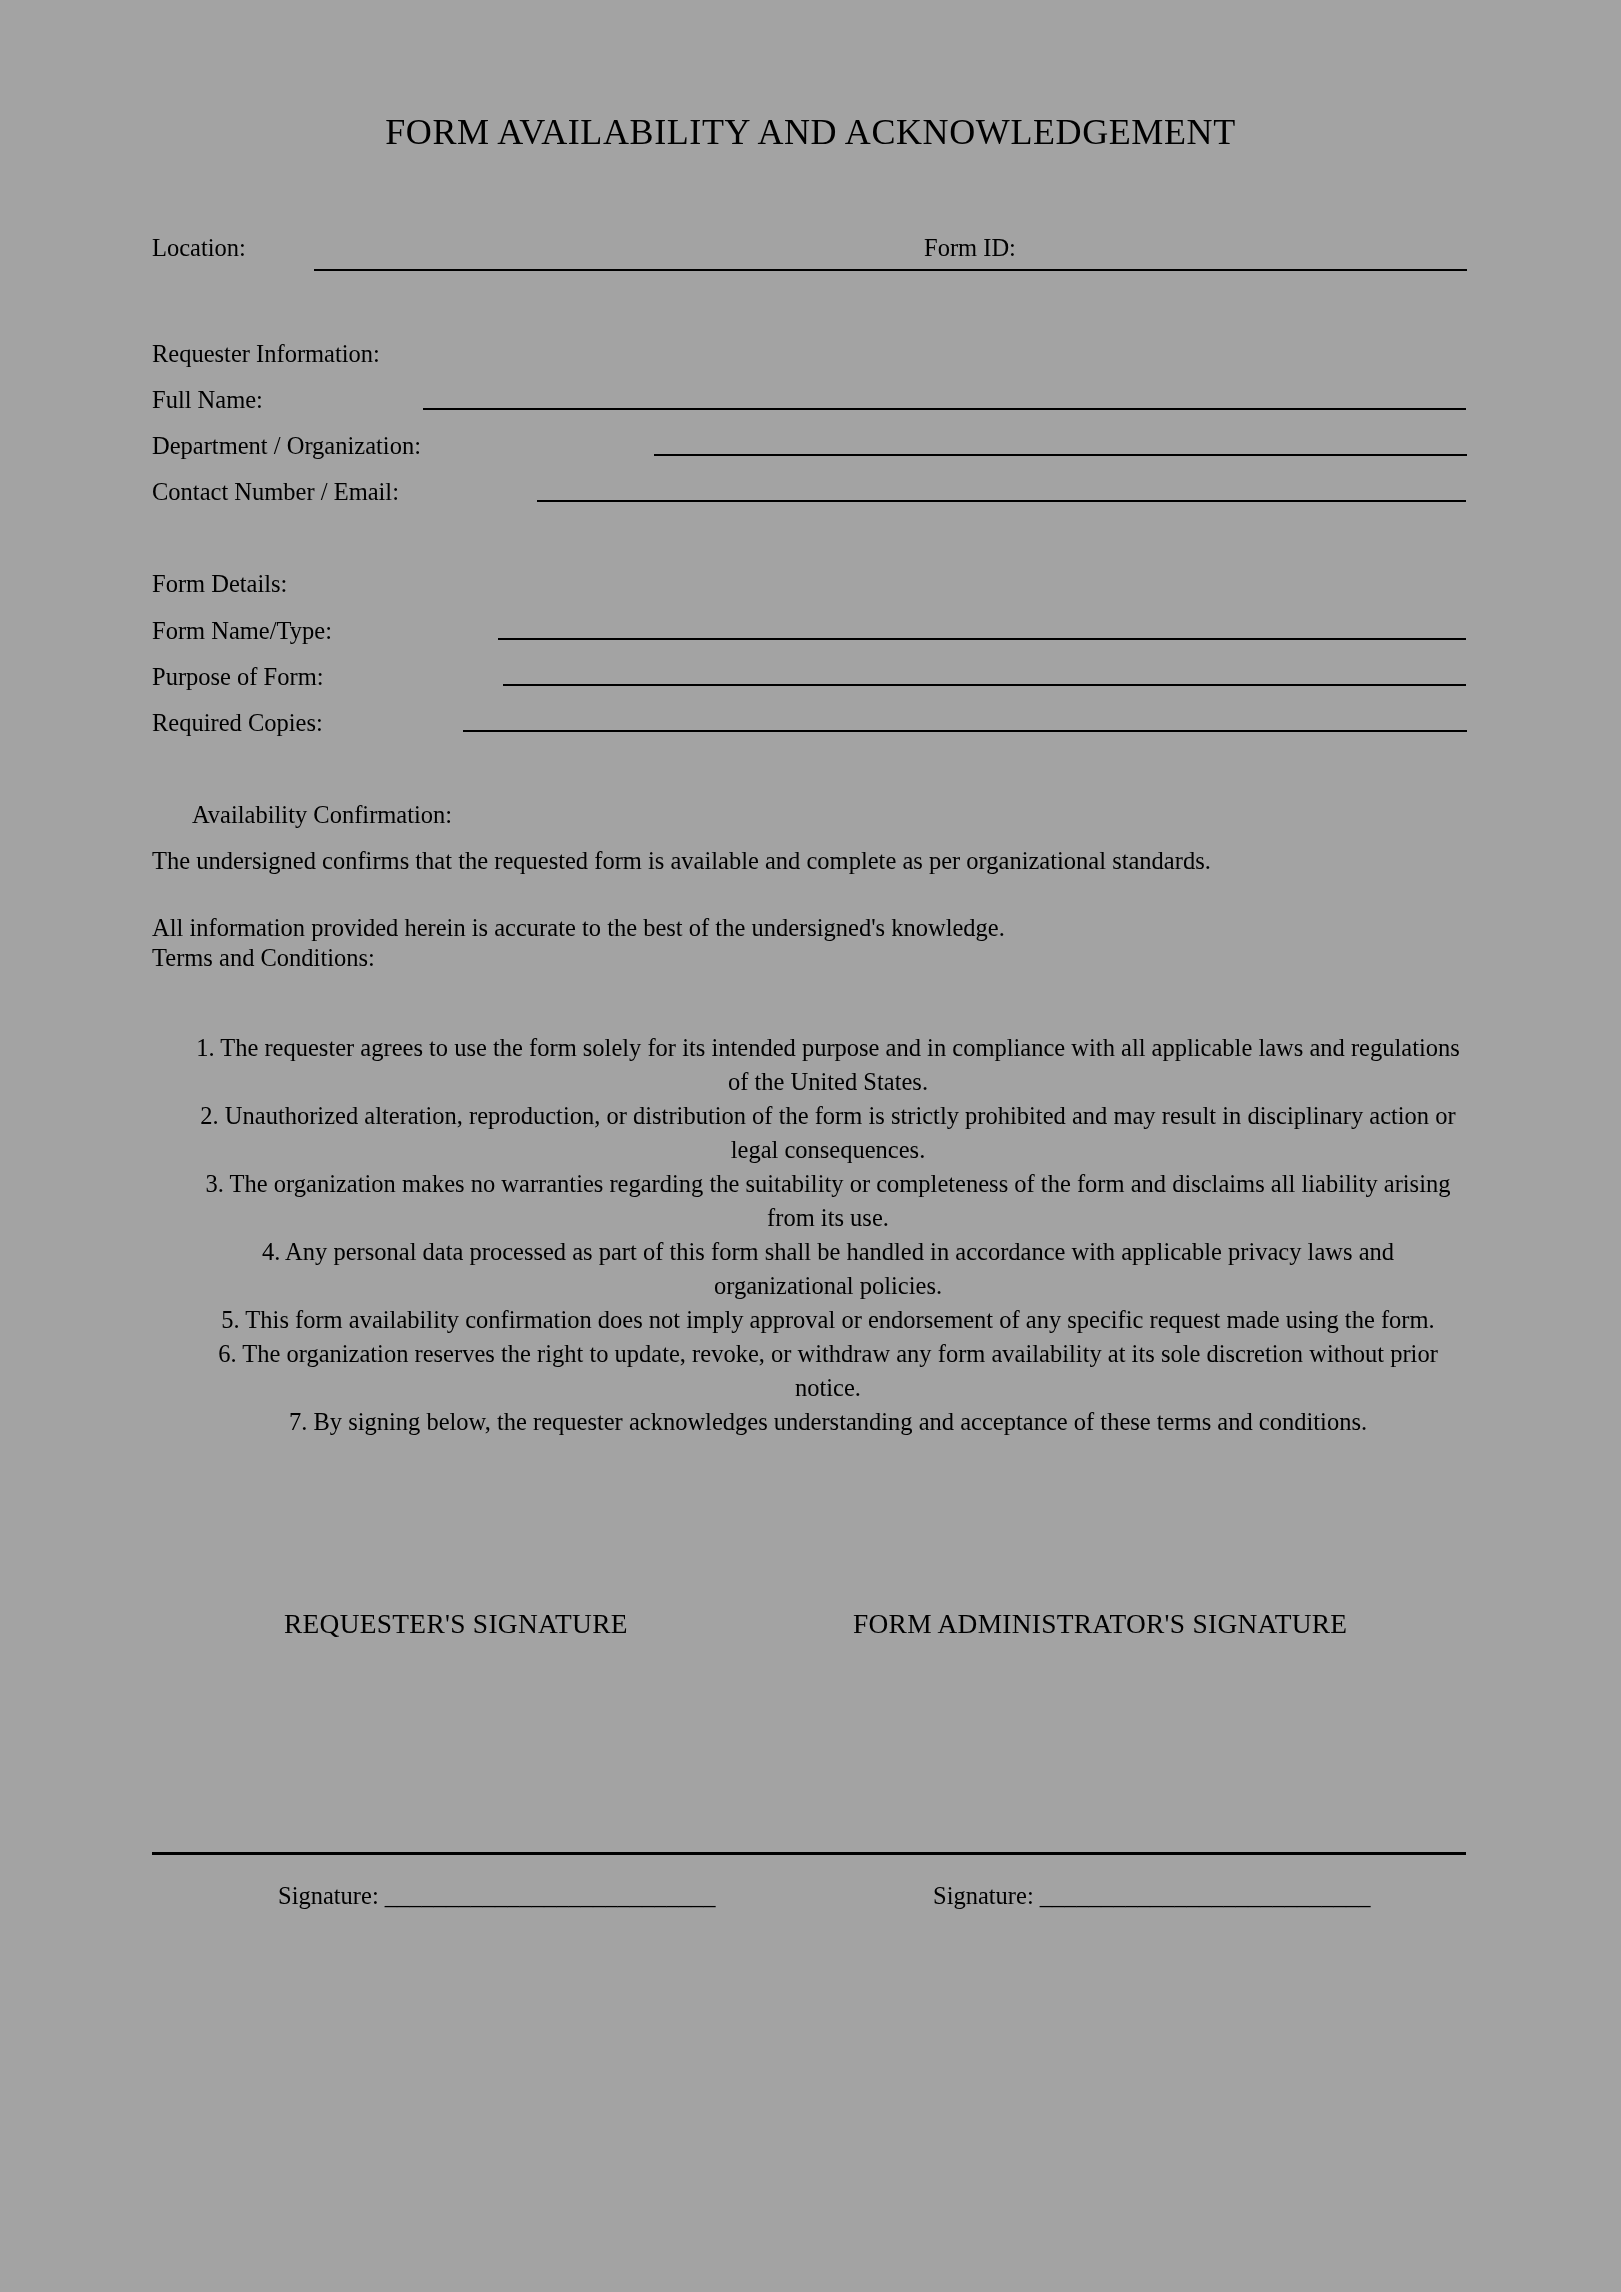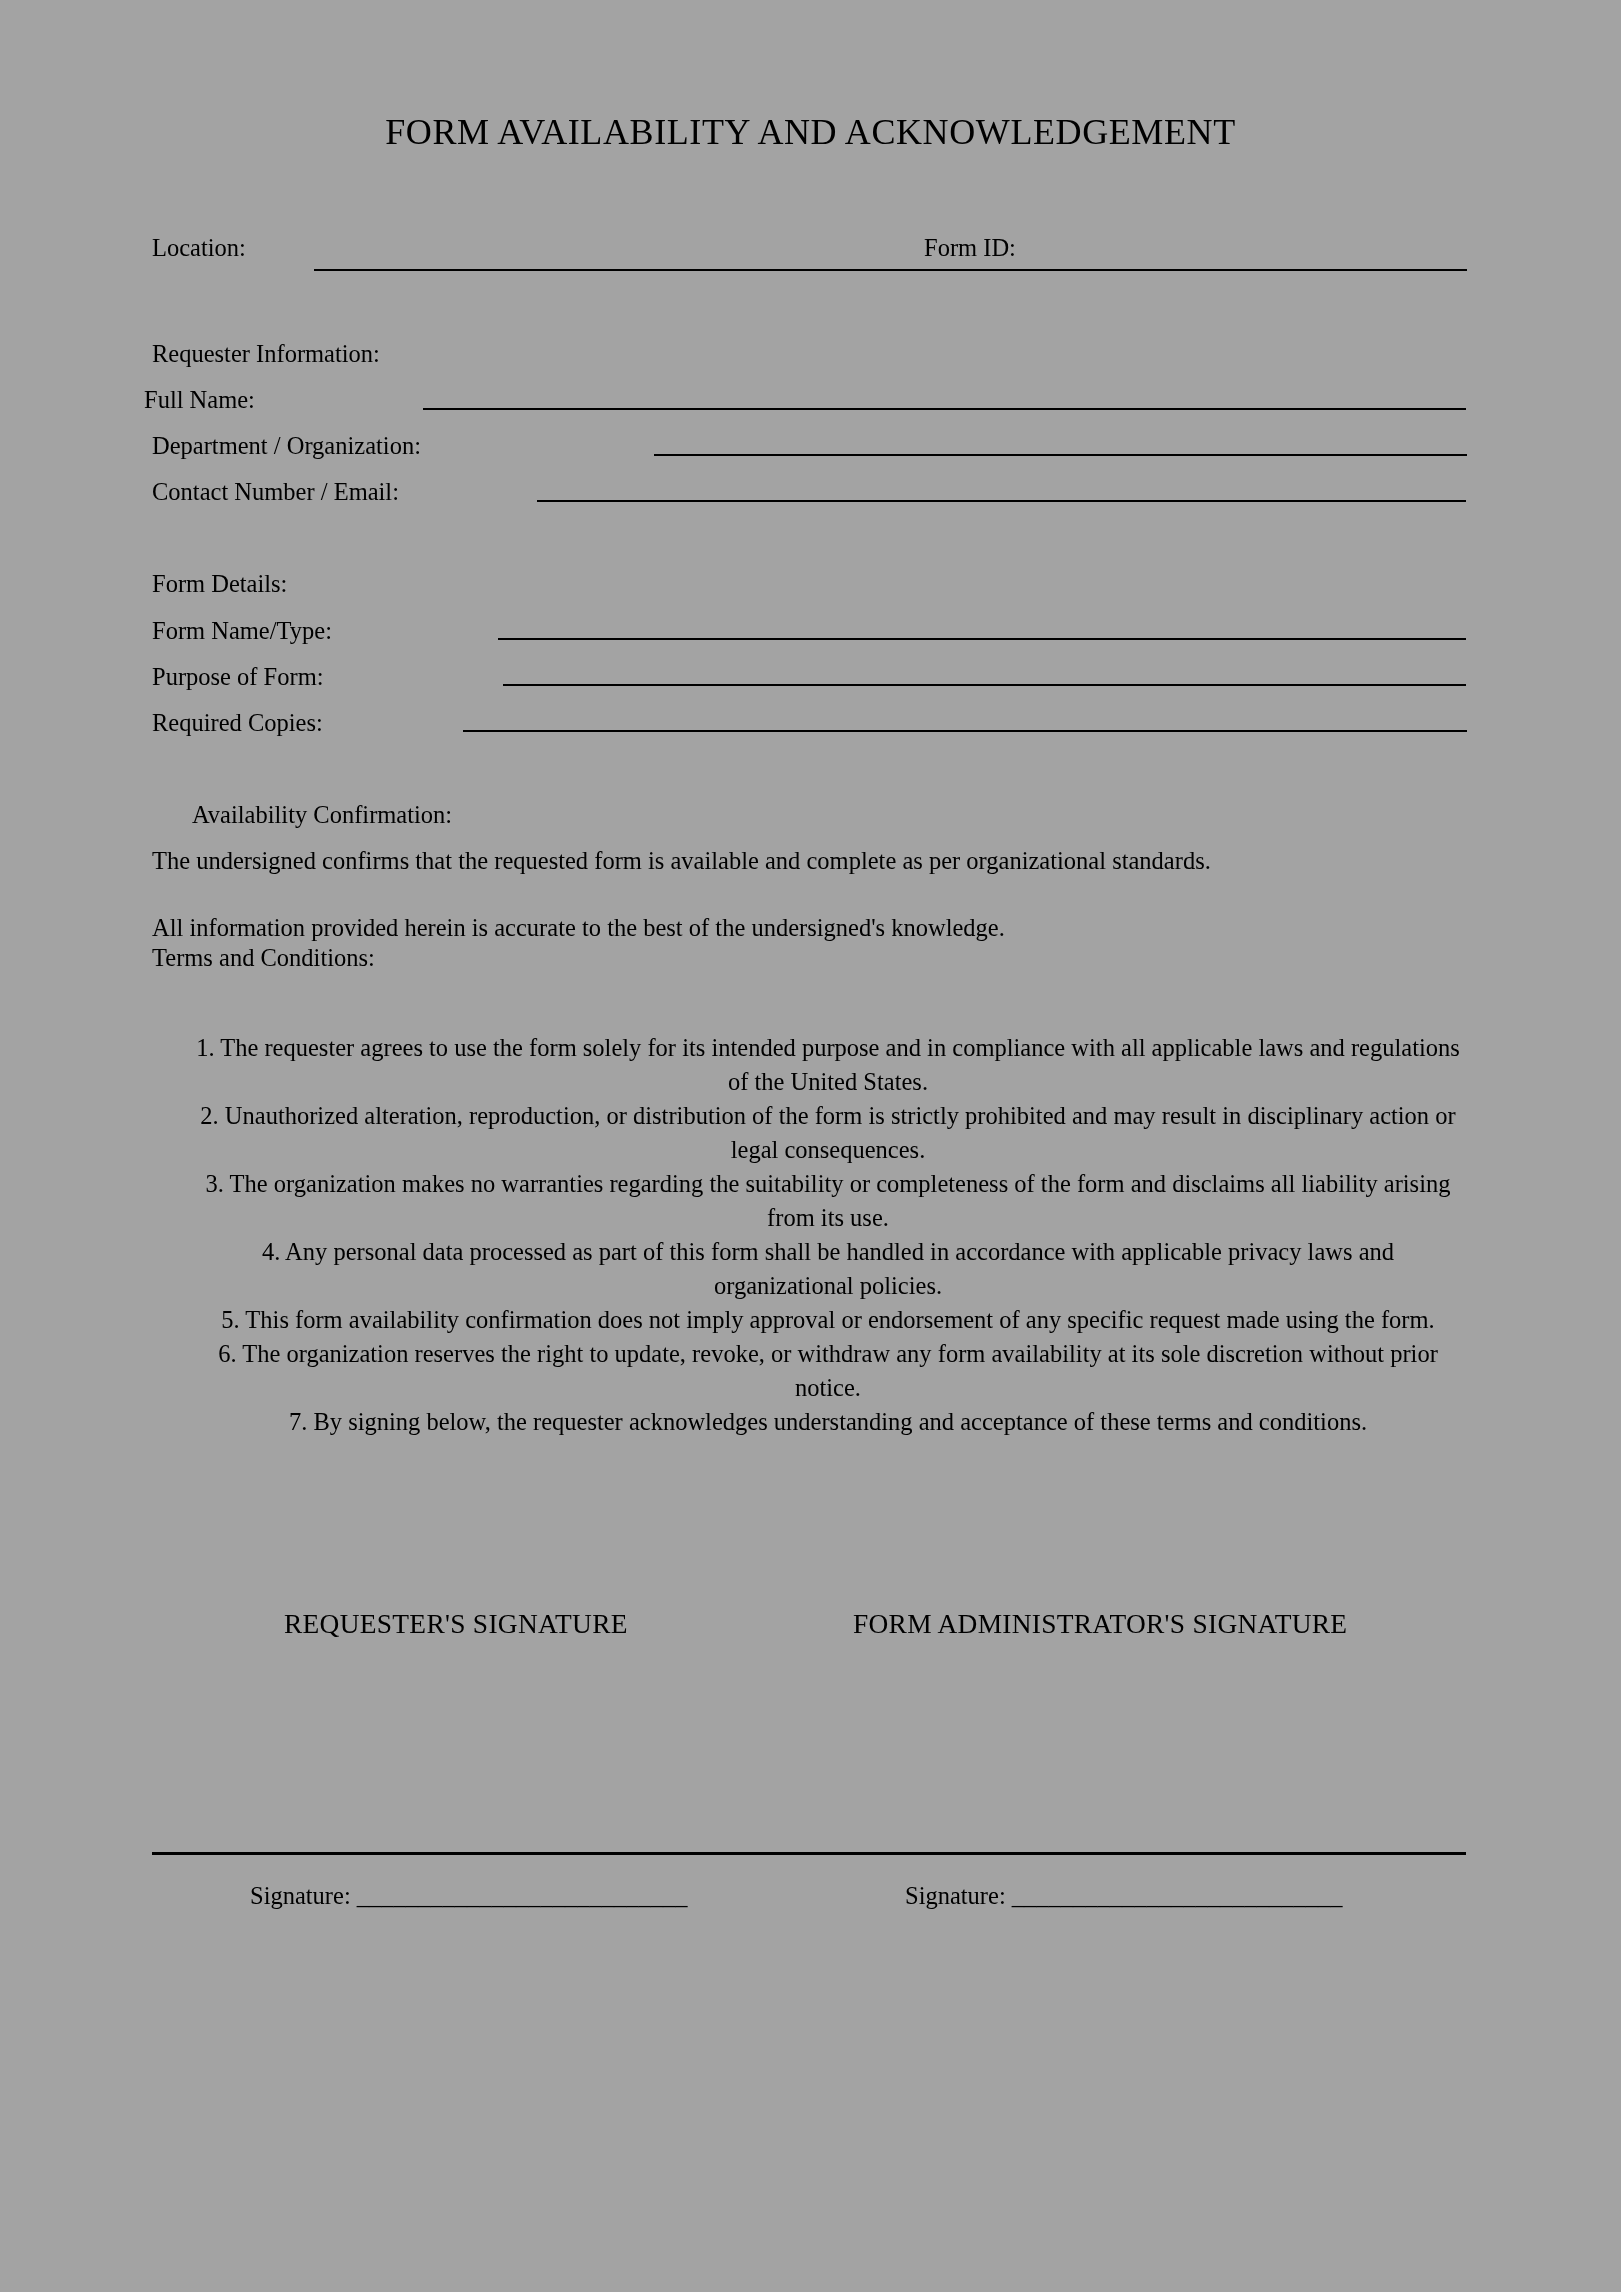--- a/index.html
+++ b/index.html
@@ -90,38 +90,39 @@
     width: 1314px;
     height: 0;
     border-top: 3.9px solid #000000;
   }
 
   .sig-line {
     position: absolute;
     font-size: 24.5px;
     line-height: 31px;
     white-space: nowrap;
+    margin-left: 28px;
   }
 </style>
 </head>
 <body>
 
 <div class="page">
 
   <div class="doc-title">FORM AVAILABILITY AND ACKNOWLEDGEMENT</div>
 
   <div class="t" style="left:152px; top:232px;">Location:</div>
 
   <div class="t" style="left:924px; top:232px;text-align:right;">Form ID:</div>
 
   <div class="rule" style="left:314px; top:269px; width:1153px;"></div>
 
   <div class="t" style="left:152px; top:338px;">Requester Information:</div>
 
-  <div class="t" style="left:144px; top:384px;">Full Name:</div>
+  <div class="t" style="left:152px; top:384px;">Full Name:</div>
   <div class="rule" style="left:423px; top:408px; width:1043px;"></div>
 
   <div class="t" style="left:152px; top:430px;">Department / Organization:</div>
   <div class="rule" style="left:654px; top:454px; width:813px;"></div>
 
   <div class="t" style="left:152px; top:476px;text-align:center;">Contact Number / Email:</div>
   <div class="rule" style="left:537px; top:500px; width:929px;"></div>
 
   <div class="t" style="left:152px; top:568px;">Form Details:</div>
 

